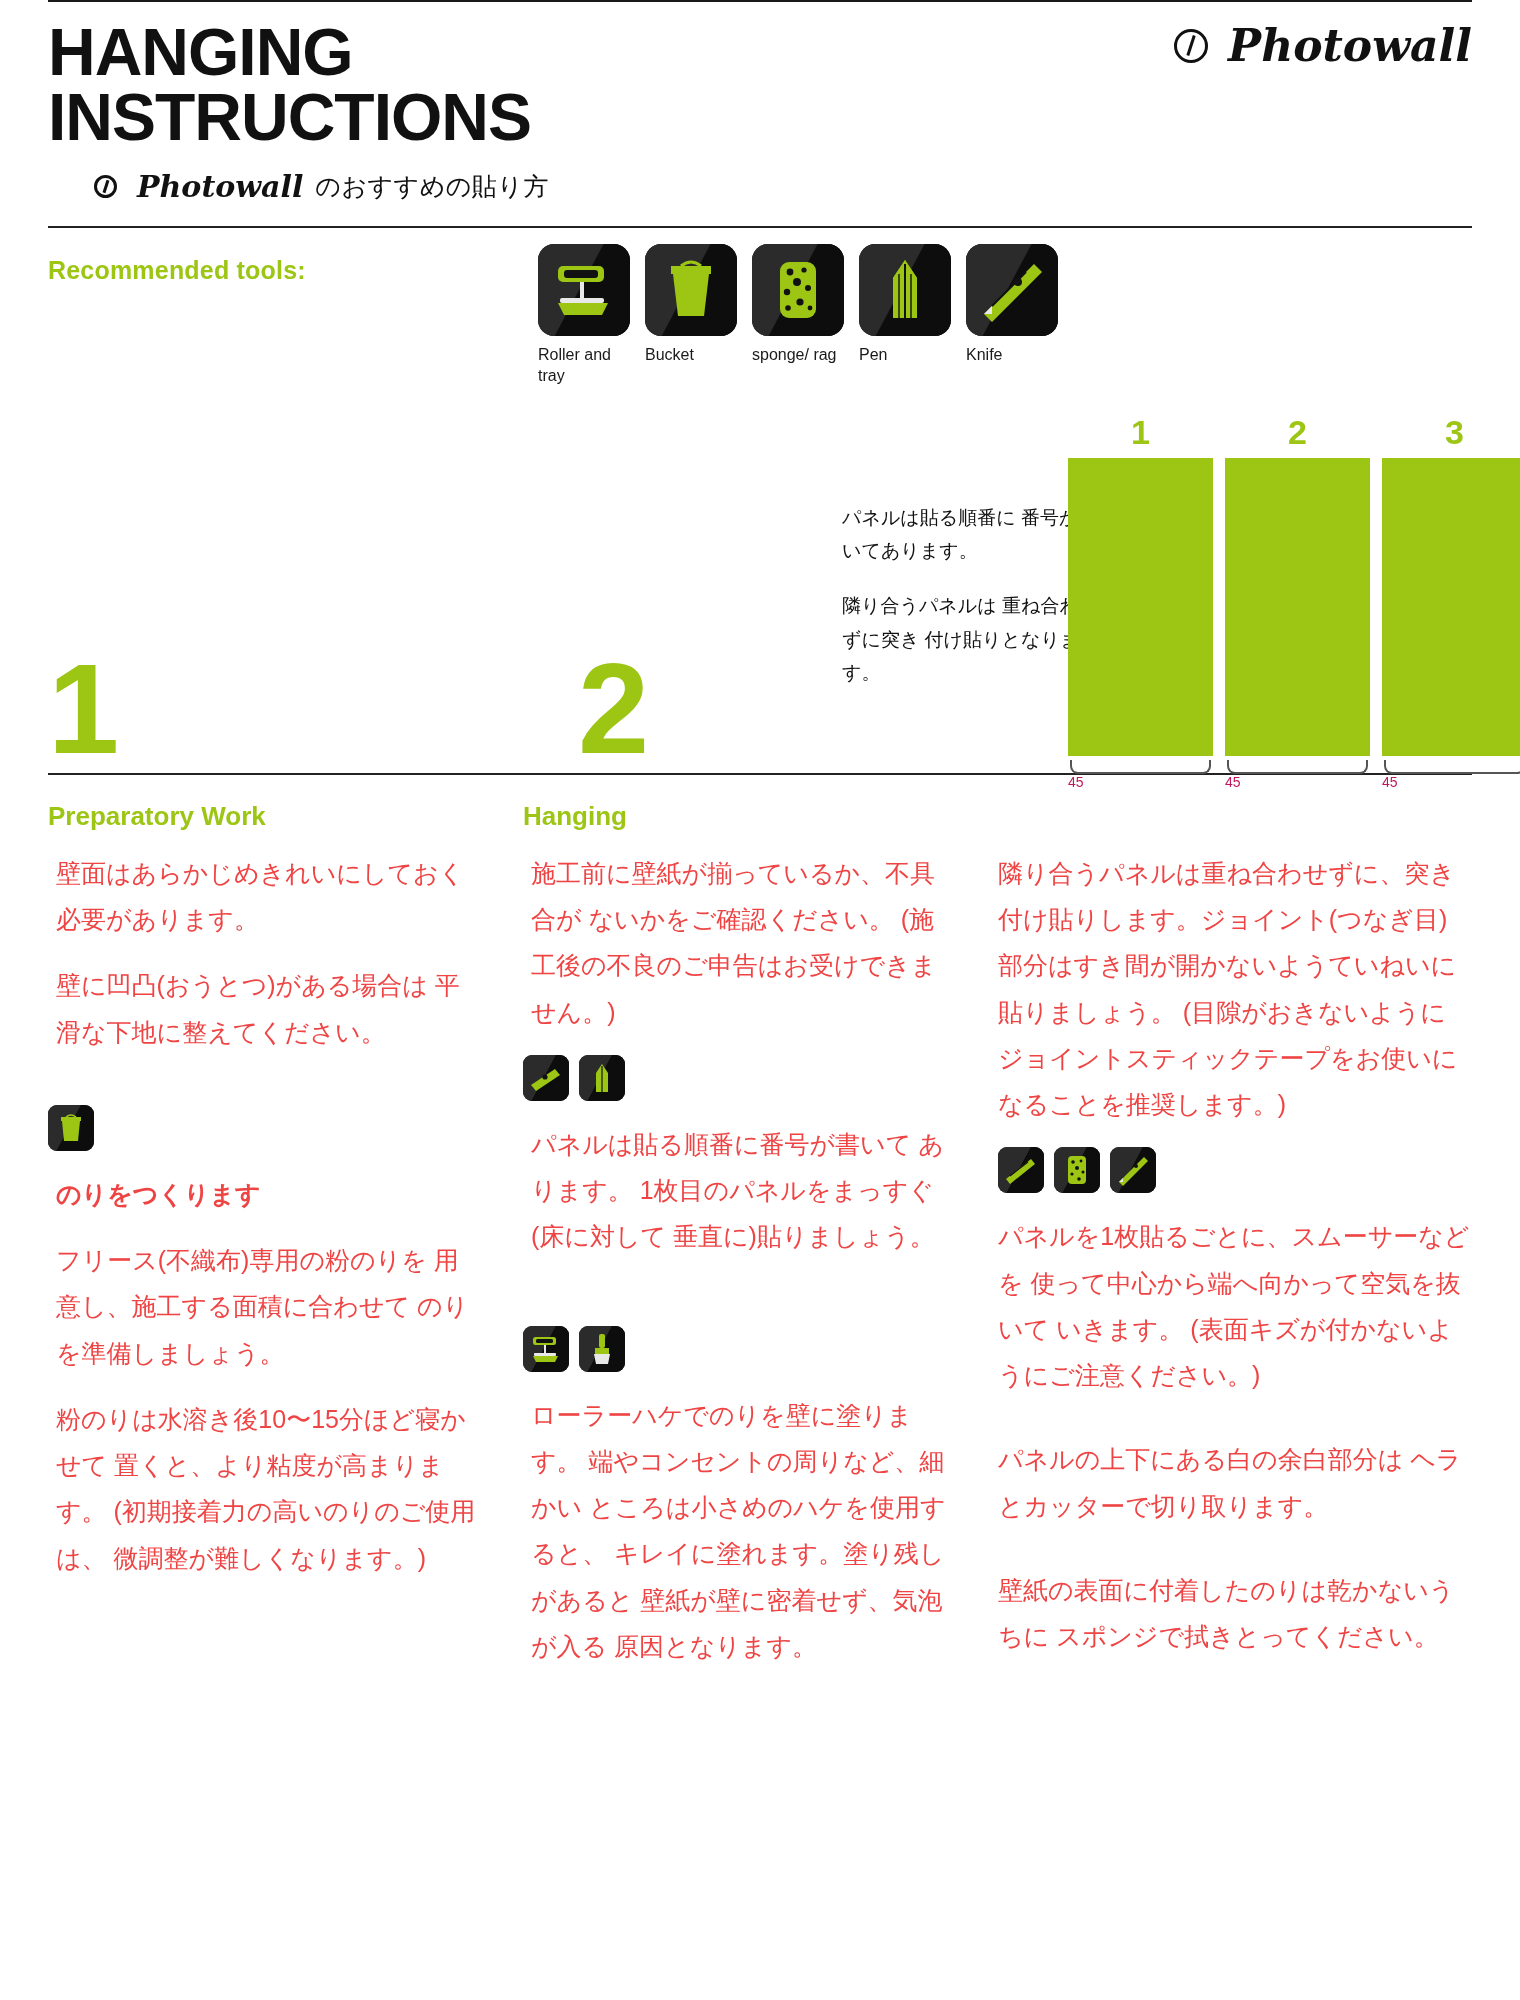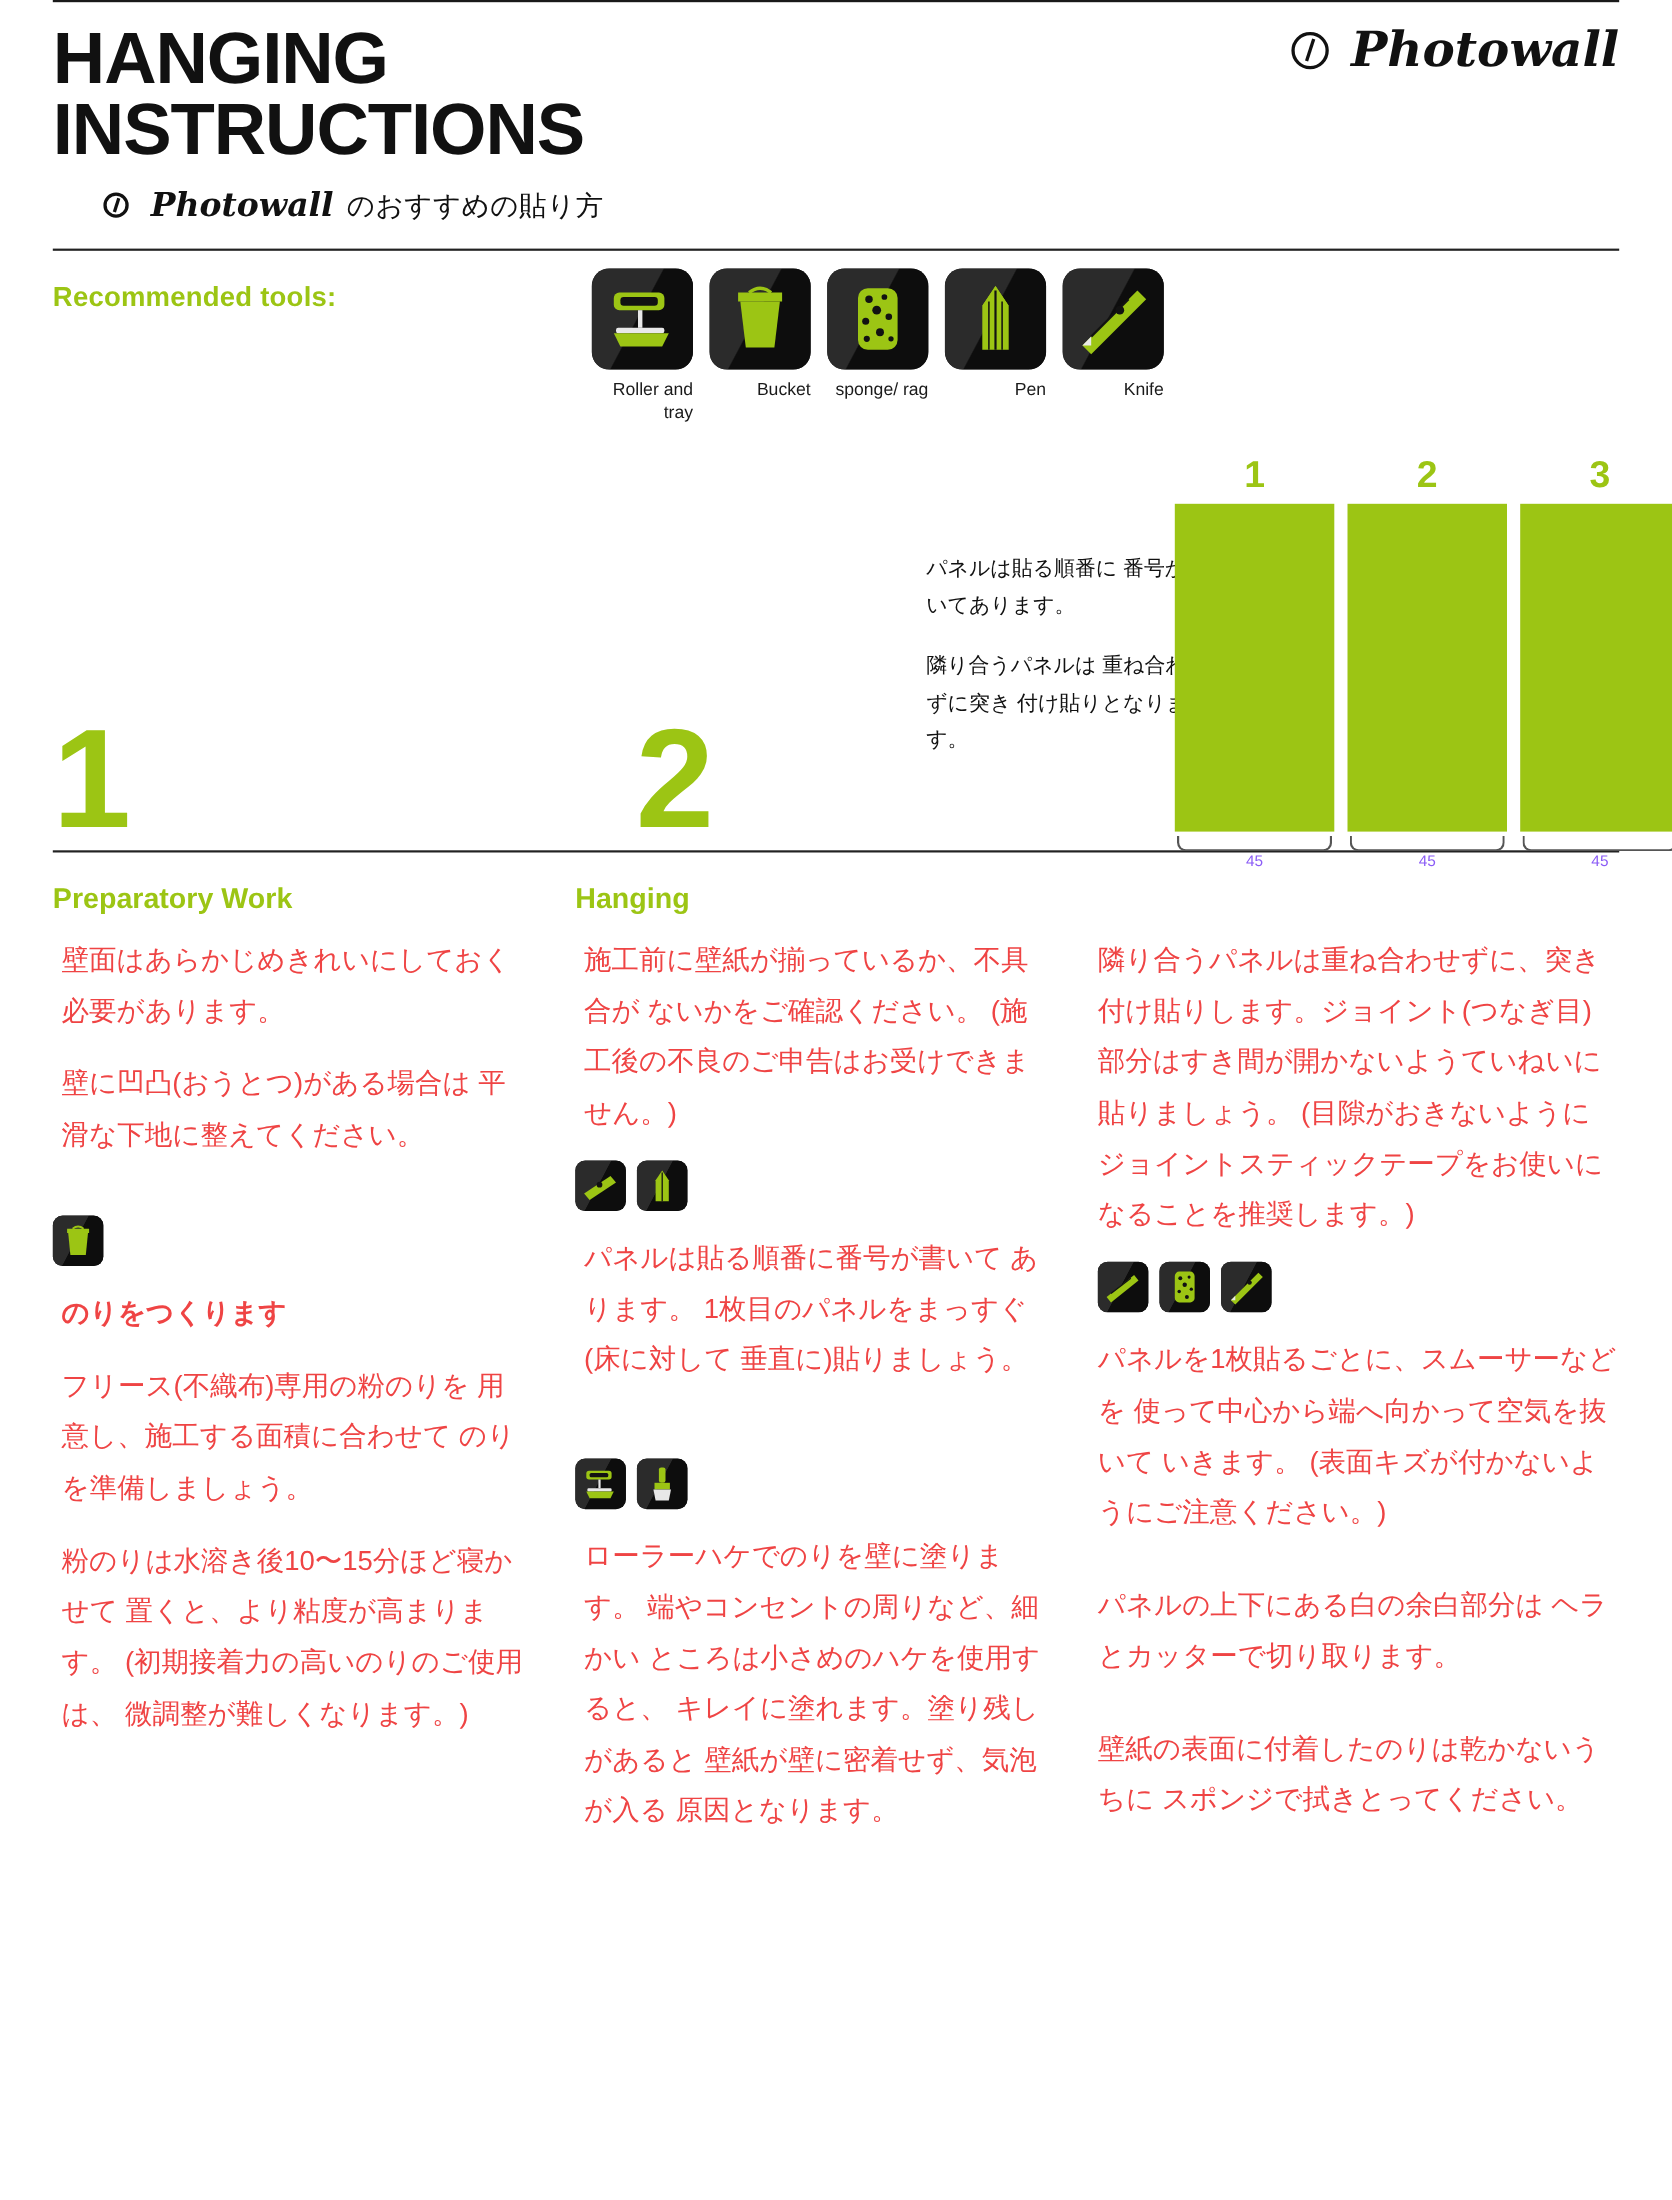--- a/index.html
+++ b/index.html
@@ -80,21 +80,21 @@
   }
   .tools-label {
     color:#9cc514;
     font-size:25px;
     font-weight:bold;
     width:490px;
     padding-top:12px;
     letter-spacing:0.2px;
   }
   .tool-list { display:flex; gap:15px; }
-  .tool { width:92px; text-align:right; }
+  .tool { width:92px; text-align:left; }
   .tool-caption {
     margin-top:9px;
     font-size:16px;
     color:#1a1a1a;
     line-height:1.3;
   }
 
   .icon-tile {
     width:92px; height:92px;
     border-radius:16px;
@@ -137,23 +137,23 @@
   .panel-nums span {
     width:145px; text-align:center;
     color:#9cc514; font-size:34px; font-weight:bold;
   }
   .panel-row { display:flex; gap:12px; }
   .panel-row div {
     width:145px; height:298px; background:#9cc514;
   }
   .braces { display:flex; gap:12px; margin-top:4px; }
   .brace {
-    width:145px; text-align:center;
+    width:145px; text-align:left;
     position:relative; padding-top:14px;
-    font-size:14px; color:#8b5cf6;
+    font-size:14px; color:#be185d;
   }
   .brace::before {
     content:"";
     position:absolute; left:2px; right:2px; top:0; height:12px;
     border:2px solid #555; border-top:none;
     border-radius:0 0 8px 8px;
   }
 
   
   .cols {

